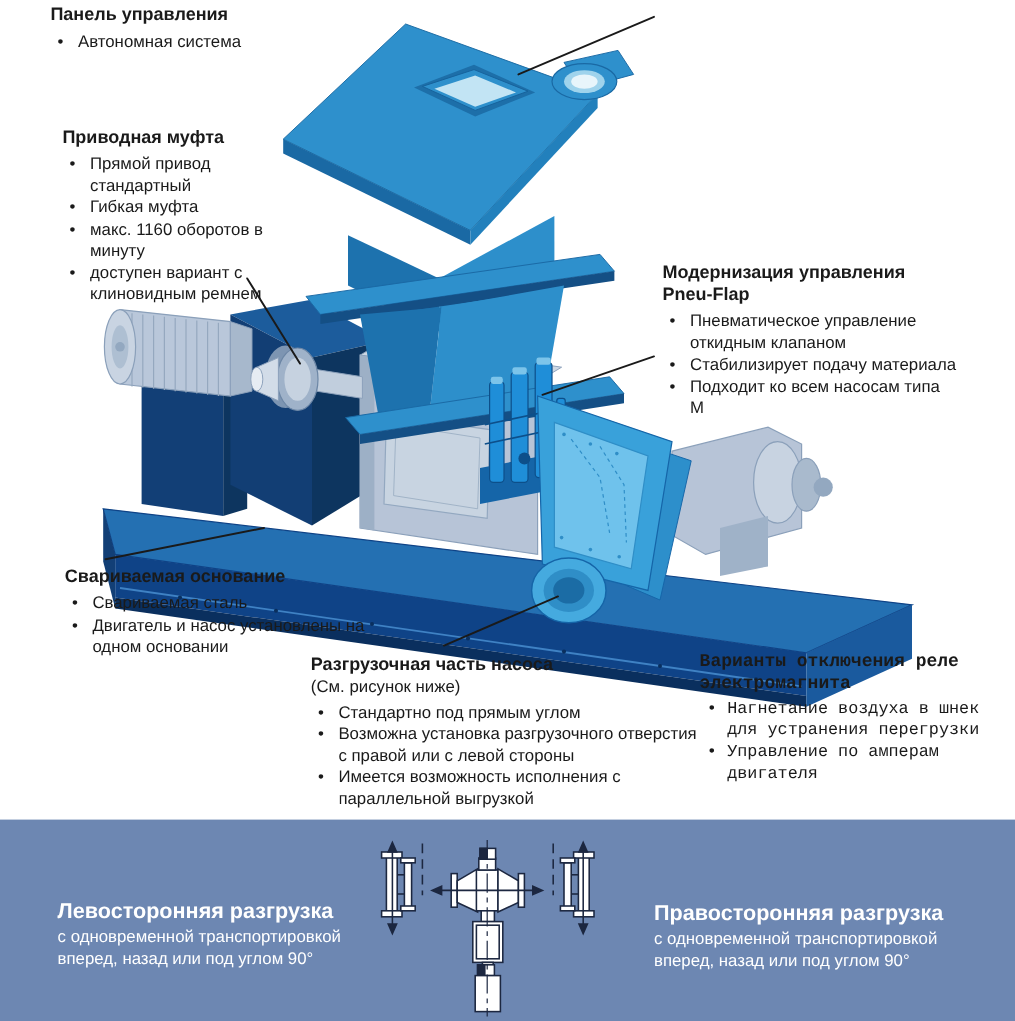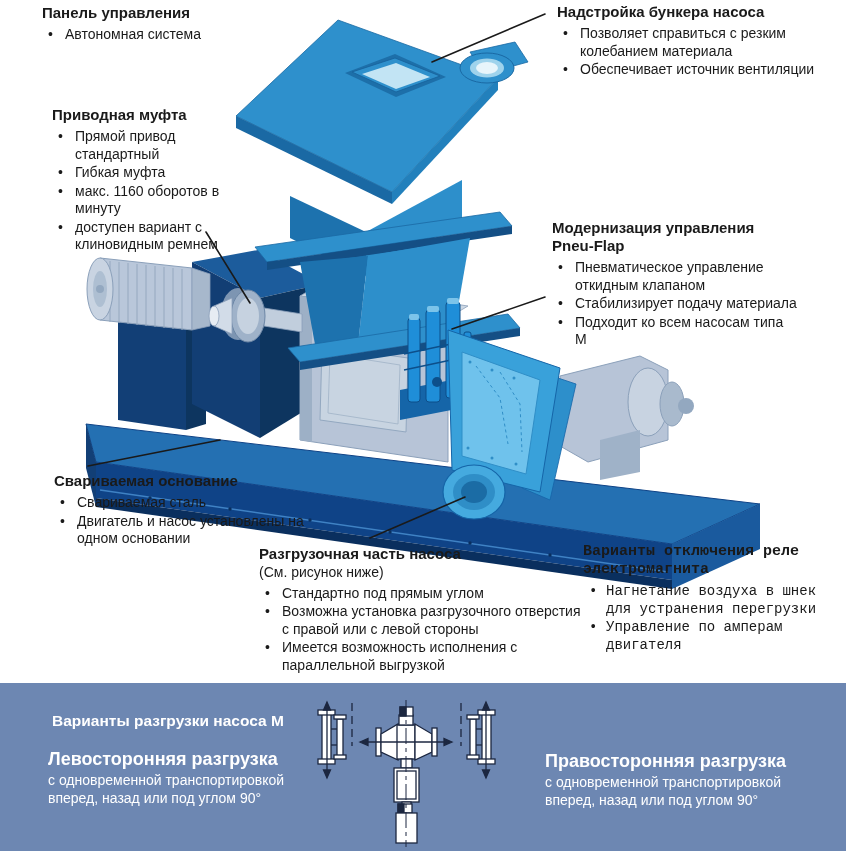--- a/index.html
+++ b/index.html
@@ -239,25 +239,20 @@
   </div>
 
   <div class="ann" style="left:52px;top:106px;width:180px;">
     <div class="ann-title">Приводная муфта</div>
     <div class="bullet"><span>Прямой привод стандартный</span></div>
     <div class="bullet"><span>Гибкая муфта</span></div>
     <div class="bullet"><span>макс. 1160 оборотов в минуту</span></div>
     <div class="bullet"><span>доступен вариант с клиновидным ремнем</span></div>
   </div>
 
-  <div class="ann" style="left:557px;top:3px;width:268px;">
-    <div class="ann-title">Надстройка бункера насоса</div>
-    <div class="bullet"><span>Позволяет справиться с резким колебанием материала</span></div>
-    <div class="bullet"><span>Обеспечивает источник вентиляции</span></div>
-  </div>
 
   <div class="ann" style="left:552px;top:219px;width:245px;">
     <div class="ann-title" style="width:235px;">Модернизация управления Pneu-Flap</div>
     <div class="bullet"><span>Пневматическое управление откидным клапаном</span></div>
     <div class="bullet"><span>Стабилизирует подачу материала</span></div>
     <div class="bullet"><span>Подходит ко всем насосам типа М</span></div>
   </div>
 
   <div class="ann" style="left:54px;top:472px;width:255px;">
     <div class="ann-title">Свариваемая основание</div>
@@ -272,21 +267,21 @@
     <div class="bullet"><span>Возможна установка разгрузочного отверстия с правой или с левой стороны</span></div>
     <div class="bullet"><span>Имеется возможность исполнения с параллельной выгрузкой</span></div>
   </div>
 
   <div class="ann" style="left:583px;top:543px;width:238px;font-family:Liberation Mono, monospace;">
     <div class="ann-title" style="width:228px;">Варианты отключения реле электромагнита</div>
     <div class="bullet"><span>Нагнетание воздуха в шнек для устранения  перегрузки</span></div>
     <div class="bullet"><span>Управление по амперам двигателя</span></div>
   </div>
 
-  <div class="footer-text footer-title" style="left:52px;top:712px;">Варианты разгрузки насоса М</div>
+  <div class="footer-text footer-title" style="left:52px;top:660px;">Варианты разгрузки насоса М</div>
 
   <div class="footer-text" style="left:48px;top:750px;width:258px;">
     <div class="opt-title">Левосторонняя разгрузка</div>
     <div>с одновременной транспортировкой вперед, назад или под углом 90°</div>
   </div>
 
   <div class="footer-text" style="left:545px;top:752px;width:258px;">
     <div class="opt-title">Правосторонняя разгрузка</div>
     <div>с одновременной транспортировкой вперед, назад или под углом 90°</div>
   </div>

